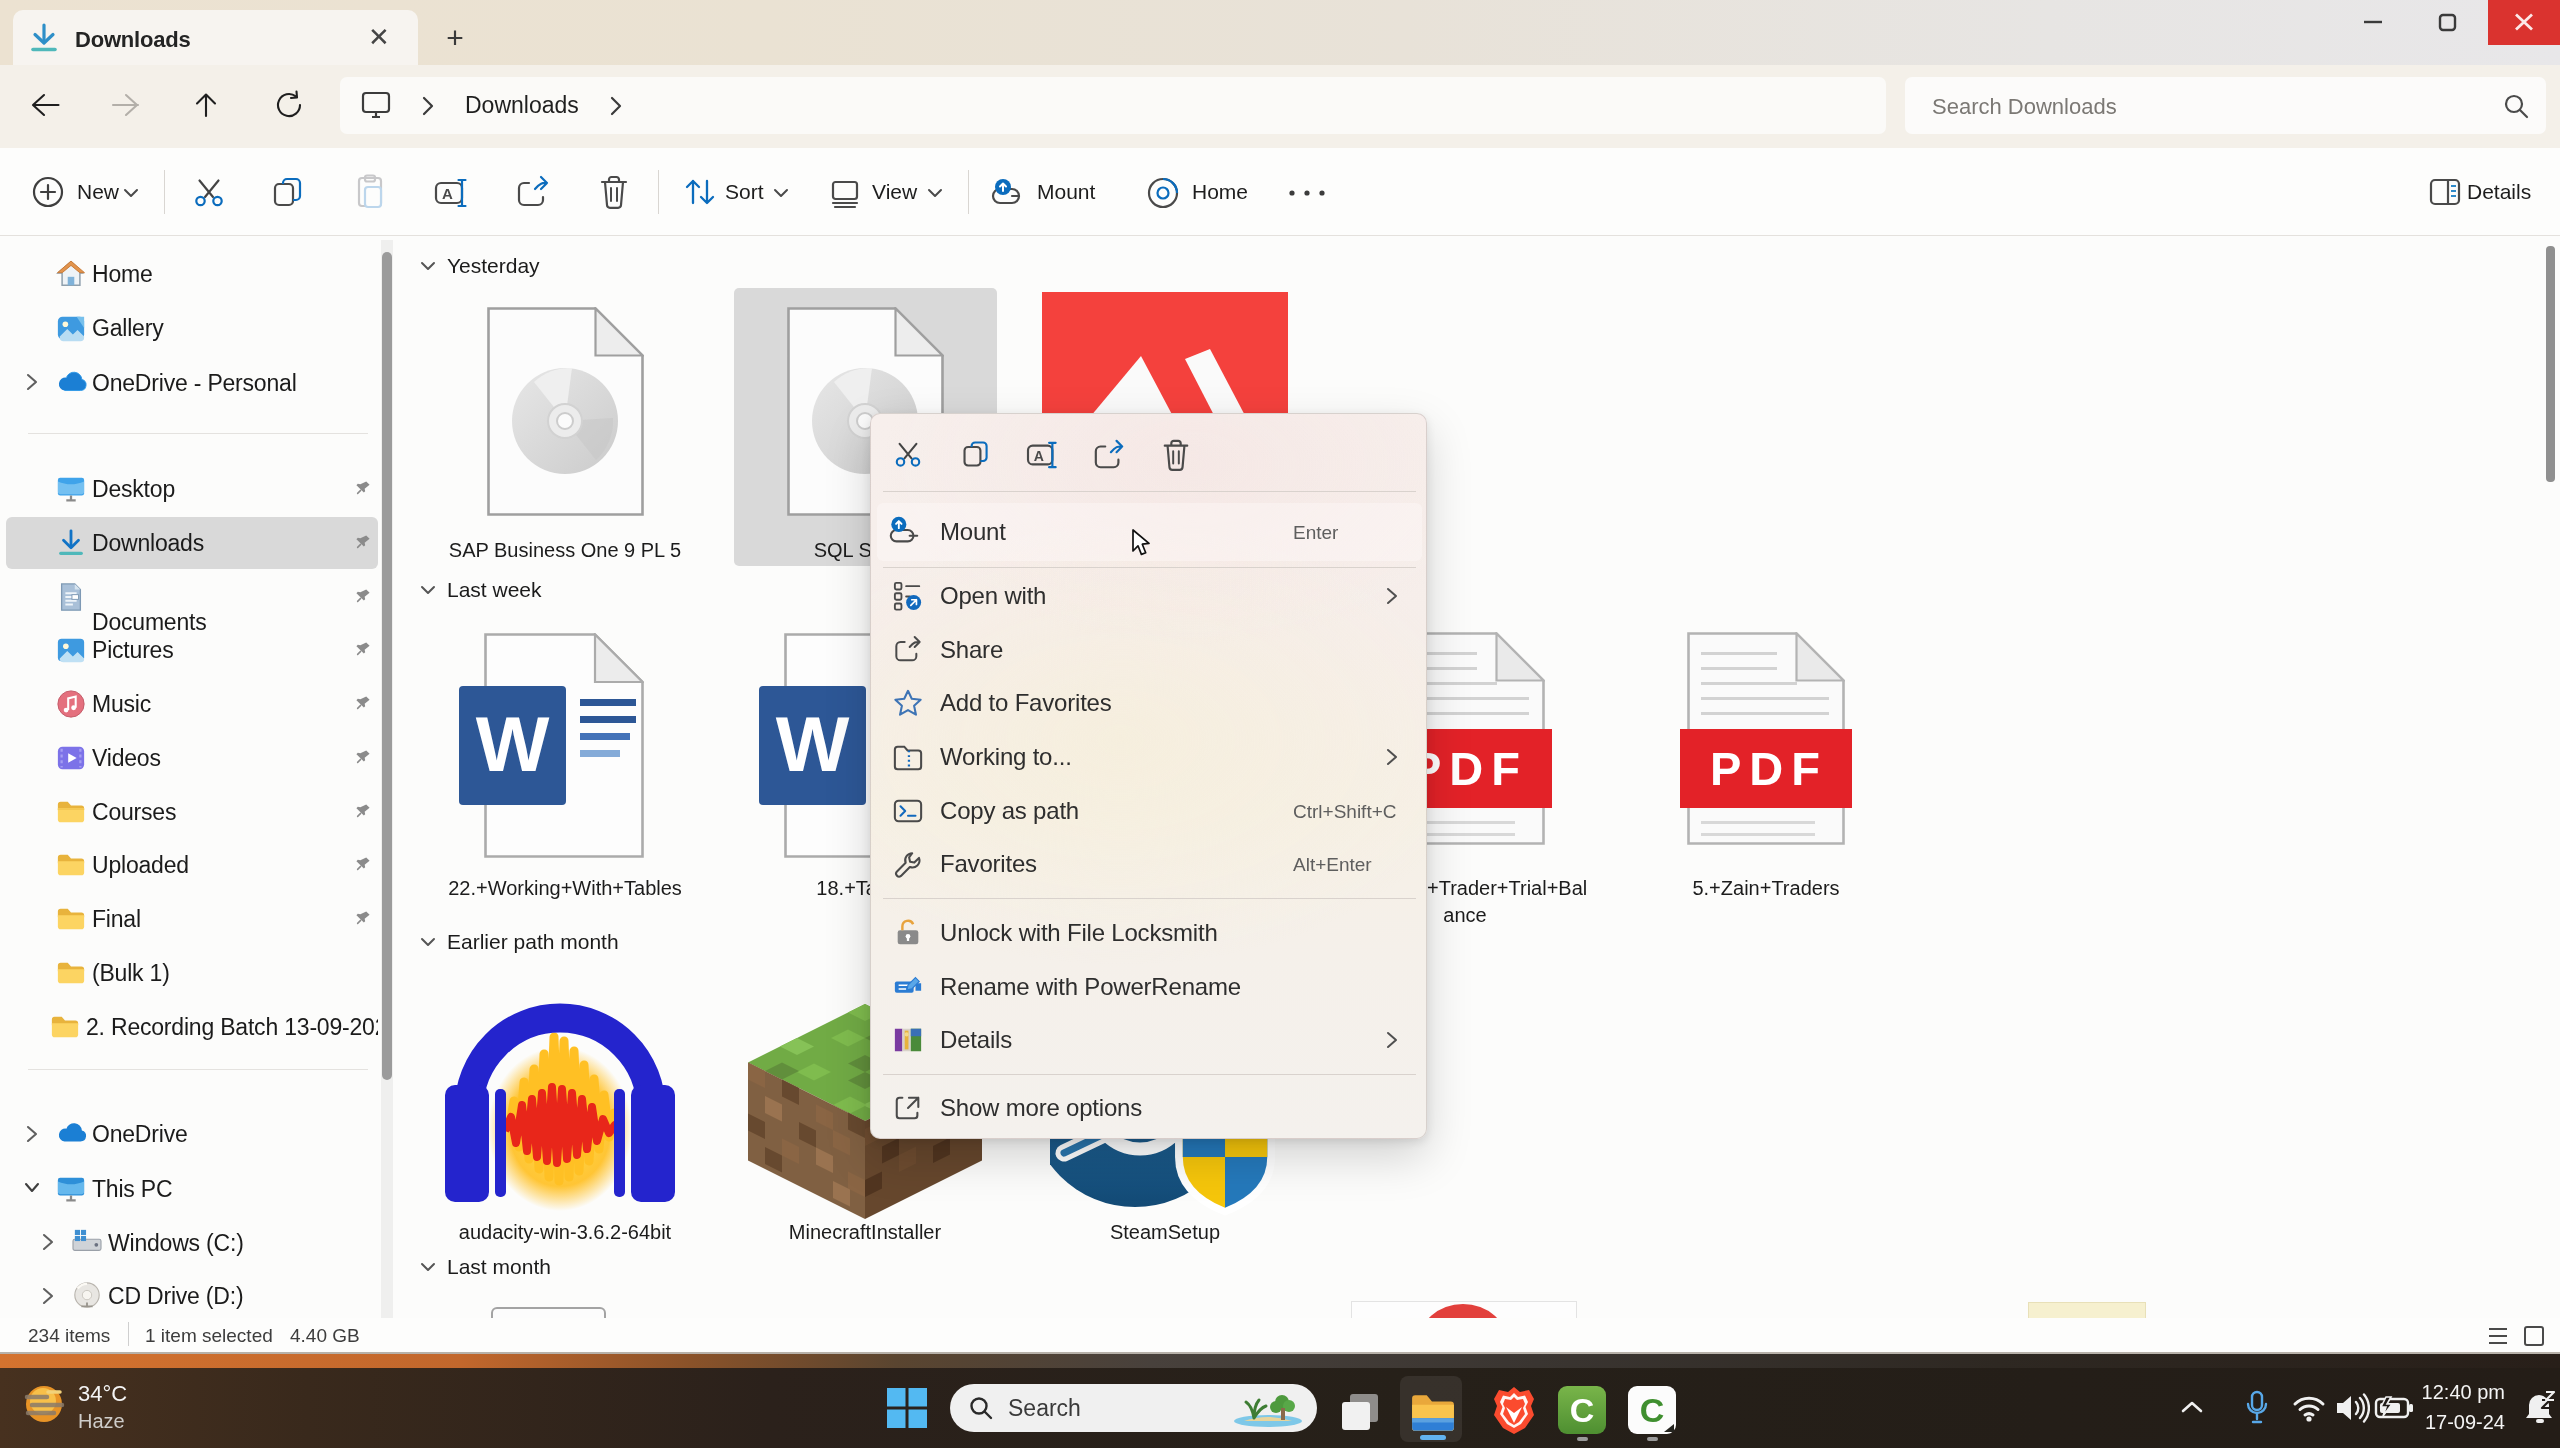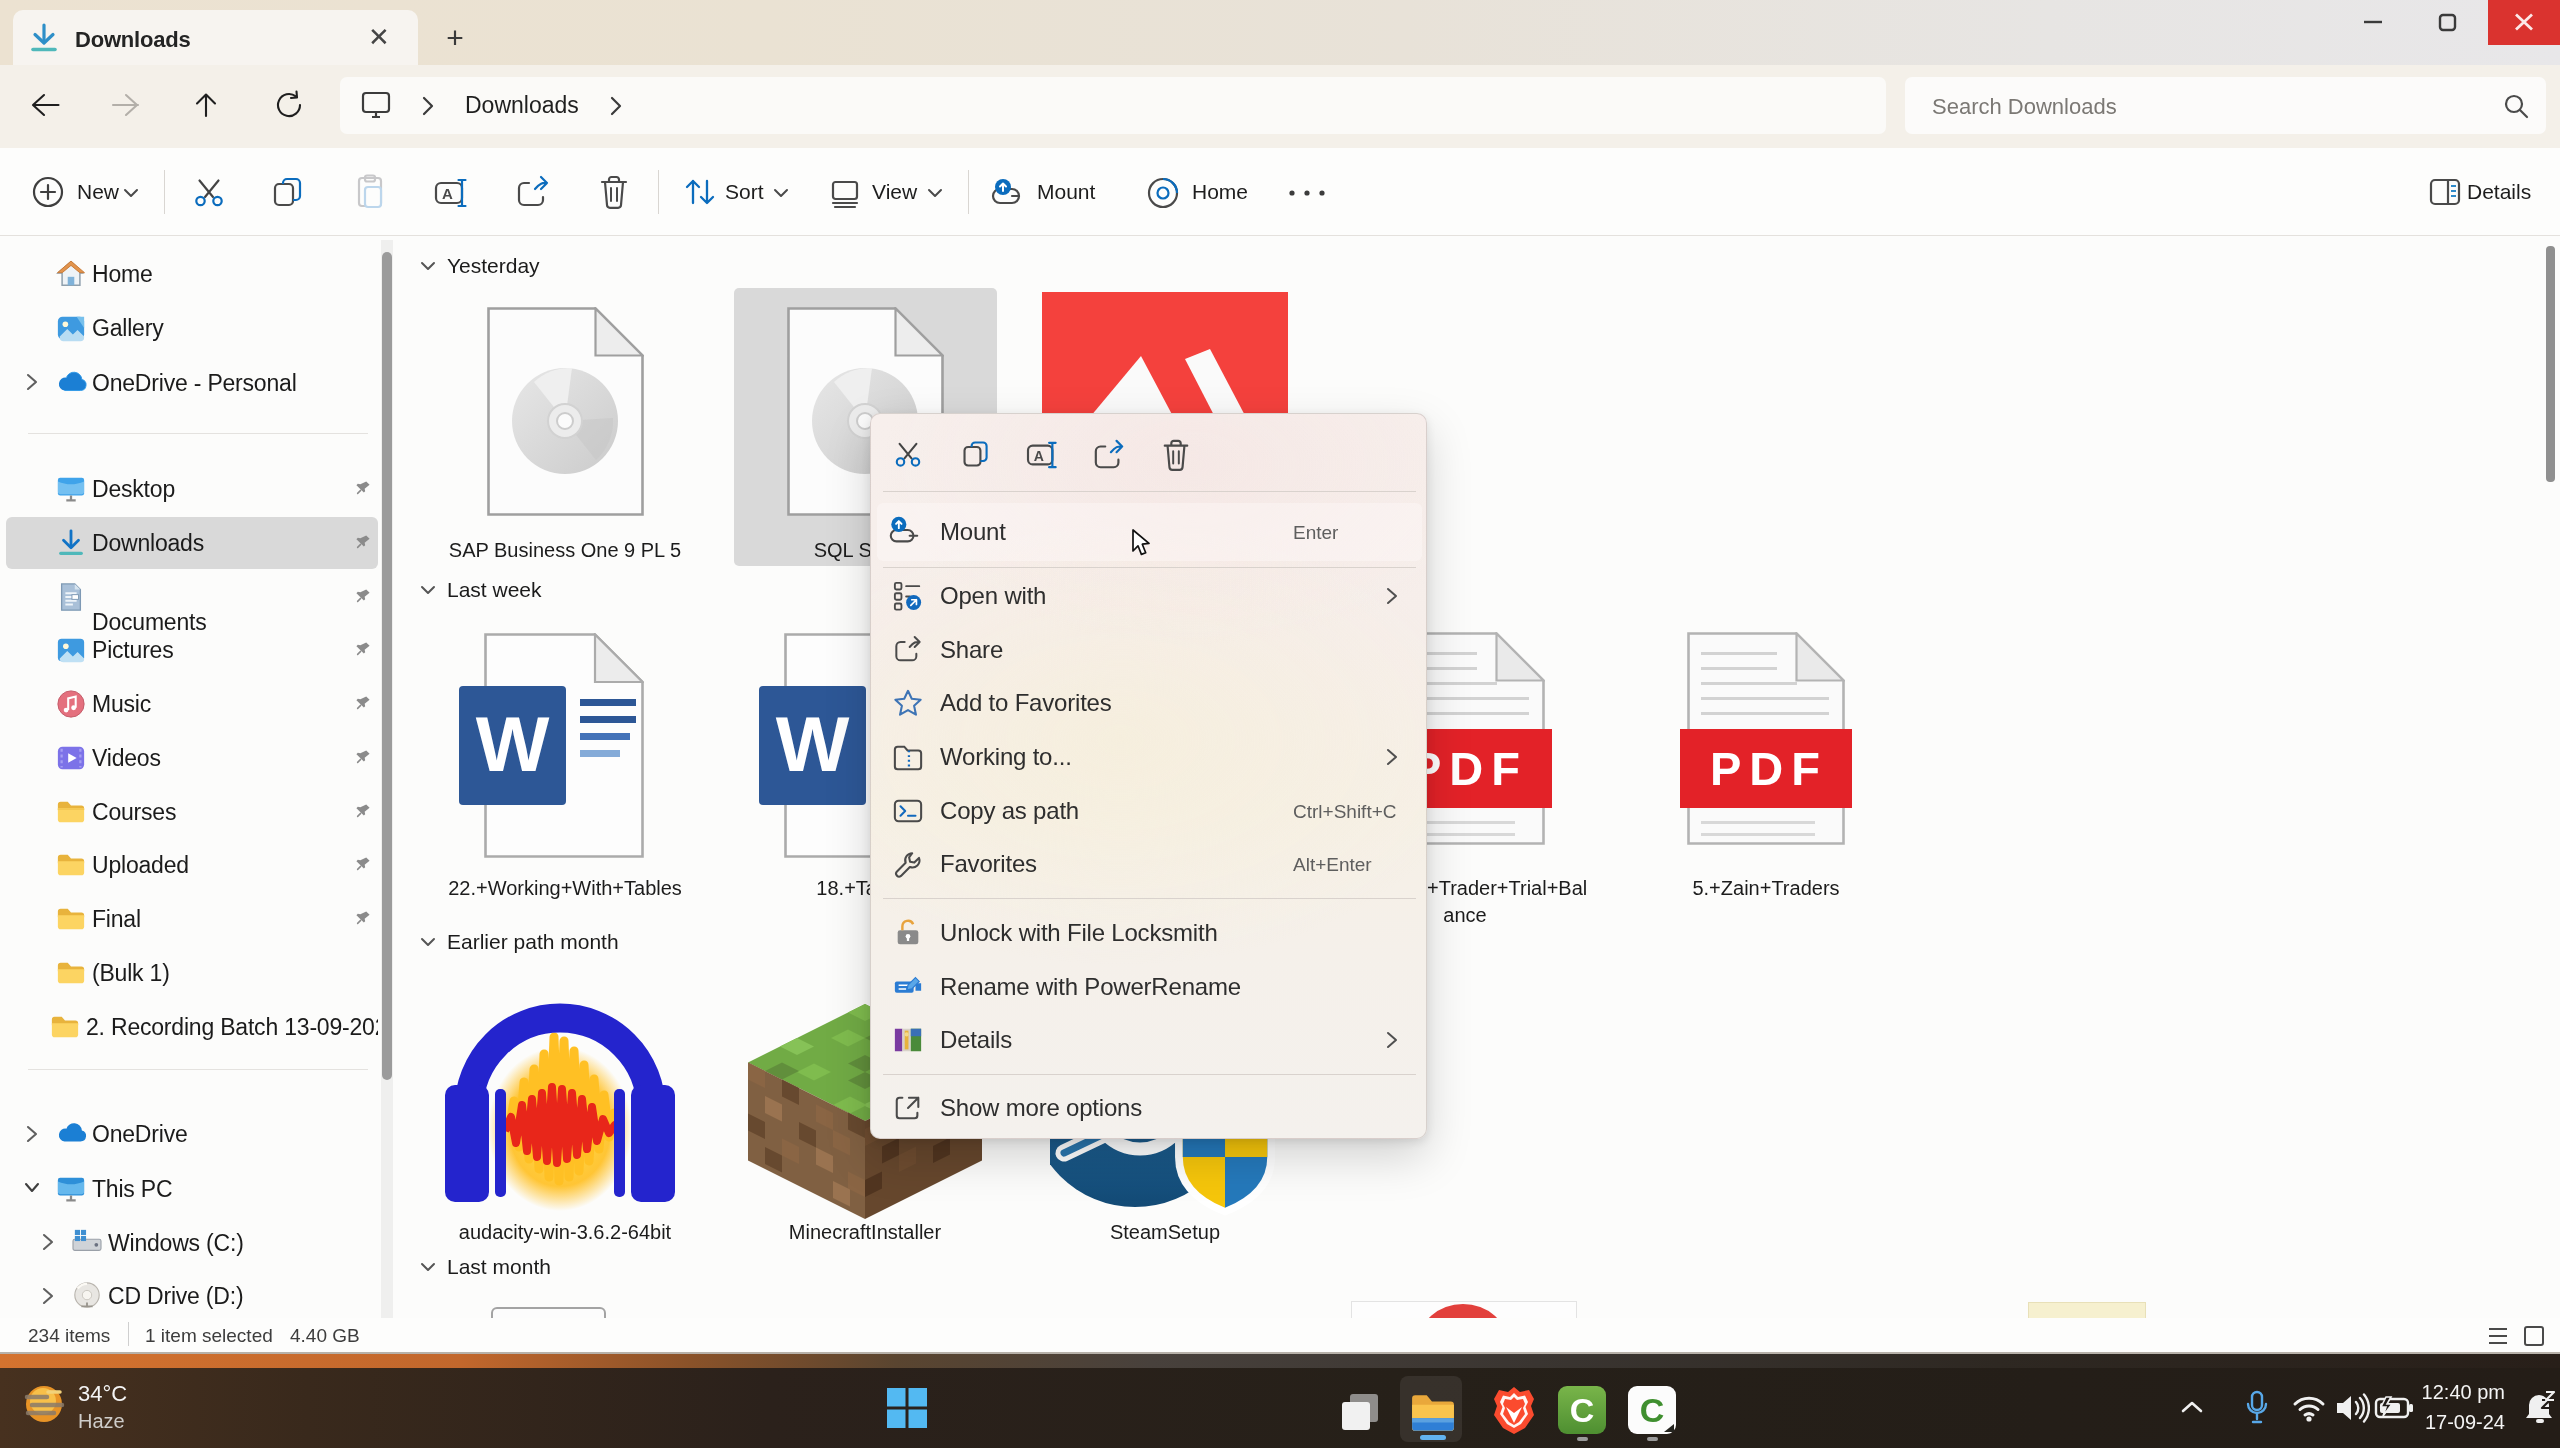--- a/index.html
+++ b/index.html
@@ -920,20 +920,36 @@
 <div class="traytxt" style="left:78px;top:13px;font-size:22px">34°C</div>
 <div class="traytxt" style="left:78px;top:42px;color:#cfcdca;font-size:20px">Haze</div>
 <div class="abs" style="left:887px;top:20px">
       <svg width="40" height="40" viewBox="0 0 40 40">
         <rect x="0" y="0" width="18.5" height="18.5" fill="#53b9f2"></rect>
         <rect x="21.5" y="0" width="18.5" height="18.5" fill="#53b9f2"></rect>
         <rect x="0" y="21.5" width="18.5" height="18.5" fill="#53b9f2"></rect>
         <rect x="21.5" y="21.5" width="18.5" height="18.5" fill="#53b9f2"></rect>
       </svg>
     </div>
+<div class="abs" style="left:950px;top:16px;width:367px;height:48px;background:#f0f0f0;border-radius:24px">
+<svg class="abs" style="left:18px;top:11px" width="26" height="26" viewBox="0 0 26 26">
+        <circle cx="11" cy="11" r="7.5" fill="none" stroke="#2a2a2a" stroke-width="2.4"></circle>
+        <path d="M16.5 16.5l6.5 6.5" stroke="#2a2a2a" stroke-width="2.4" stroke-linecap="round"></path>
+      </svg>
+<div class="abs" style="left:58px;top:11px;font-size:23px;color:#3a3a3a">Search</div>
+<svg class="abs" style="left:282px;top:4px" width="72" height="40" viewBox="0 0 72 40">
+        <ellipse cx="36" cy="33" rx="34" ry="6" fill="#7ec8e8"></ellipse>
+        <path d="M12 33q24-8 48 0z" fill="#e8d49a"></path>
+        <path d="M22 30q-2-12 -8-16m8 16q0-12 5-18m-5 18q6-10 12-12" stroke="#3e7d33" stroke-width="3" fill="none" stroke-linecap="round"></path>
+        <circle cx="50" cy="14" r="7" fill="#4e9a3e"></circle>
+        <circle cx="57" cy="18" r="6" fill="#58a848"></circle>
+        <circle cx="44" cy="19" r="6" fill="#4e9a3e"></circle>
+        <rect x="49" y="20" width="4" height="12" fill="#8a6a4a"></rect>
+      </svg>
+</div>
 <div class="abs" style="left:1340px;top:24px">
       <svg width="44" height="40" viewBox="0 0 44 40">
         <rect x="10" y="2" width="28" height="28" rx="3" fill="#8f8d8b"></rect>
         <rect x="2" y="10" width="28" height="28" rx="3" fill="#f1f1f1"></rect>
       </svg>
     </div>
 <div class="abs" style="left:1400px;top:8px;width:62px;height:66px;background:rgba(255,255,255,.08);border-radius:8px"></div>
 <div class="abs" style="left:1409px;top:22px">
       <svg width="48" height="46" viewBox="0 0 44 44">
         <path d="M2 8a3 3 0 0 1 3-3h11l5 6h18a3 3 0 0 1 3 3v22a3 3 0 0 1-3 3H5a3 3 0 0 1-3-3z" fill="#e9a83b"></path>

